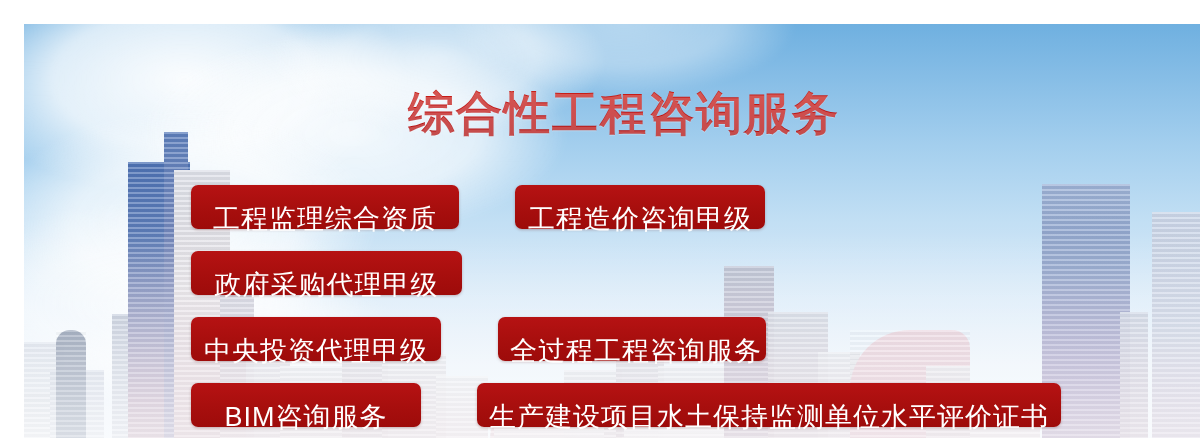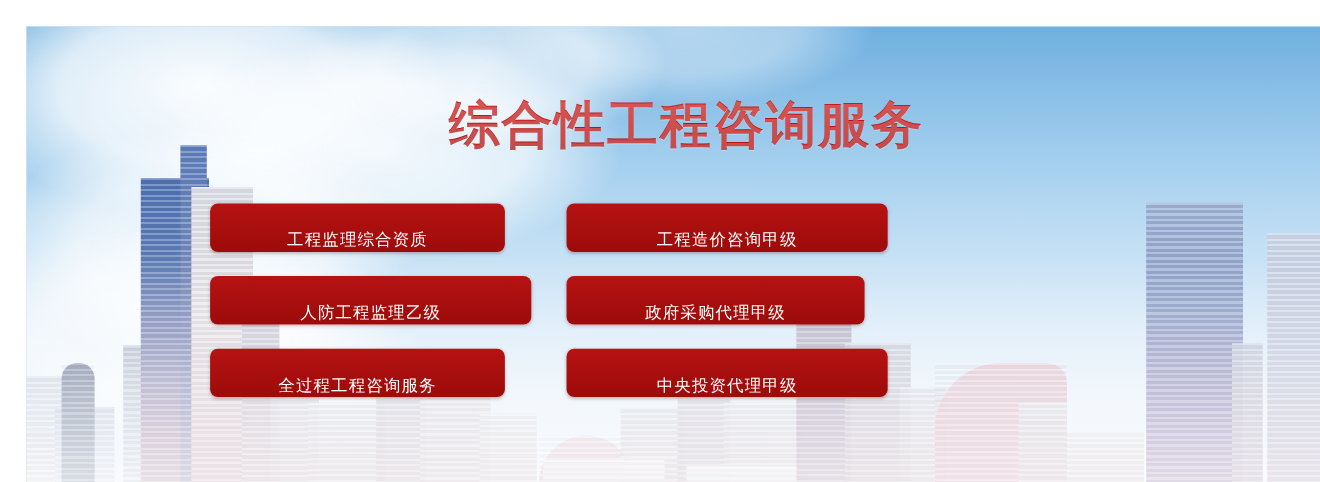--- a/index.html
+++ b/index.html
@@ -83,30 +83,30 @@
     width:918px;
   }
   .row { display:flex; margin-bottom:22px; height:44px; }
   .row:last-child { margin-bottom:0; }
 
   .tag {
     height:44px;
     border-radius:7px;
     background:linear-gradient(to bottom,#b61213 0%,#a90f0e 48%,#9d0b0a 100%);
     color:#ffffff;
-    font-size:15px;
+    font-size:27px;
     line-height:44px;
     text-align:center;
     white-space:nowrap;
     box-shadow:0 1px 3px rgba(80,0,0,.25);
     letter-spacing:1px;
     cursor:pointer;
   }
   .col-a { width:268px; margin-right:56px; }
-  .col-b { width:292px; margin-right:32px; }
+  .col-b { width:250px; margin-right:57px; }
   .col-c { width:271px; }
   .col-wide { width:594px; }
 </style>
 </head>
 <body>
 
 <div class="banner">
 
   <div class="sky">
     <div class="cloud c1"></div>
@@ -167,24 +167,27 @@
   <div class="title">综合性工程咨询服务</div>
 
   <div class="tags">
 
     <div class="row">
       <div class="tag col-a">工程监理综合资质</div>
       <div class="tag col-b">工程造价咨询甲级</div>
     </div>
 
     <div class="row">
-      <div class="tag col-b">人防工程监理乙级</div>
       <div class="tag col-c">政府采购代理甲级</div>
     </div>
 
     <div class="row">
+      <div class="tag col-b">中央投资代理甲级</div>
       <div class="tag col-a">全过程工程咨询服务</div>
-      <div class="tag col-b">中央投资代理甲级</div>
     </div>
 
+    <div class="row">
+      <div class="tag col-a">BIM咨询服务</div>
+      <div class="tag col-wide">生产建设项目水土保持监测单位水平评价证书</div>
+    </div>
 
   </div>
 </div>
 
 </body></html>

